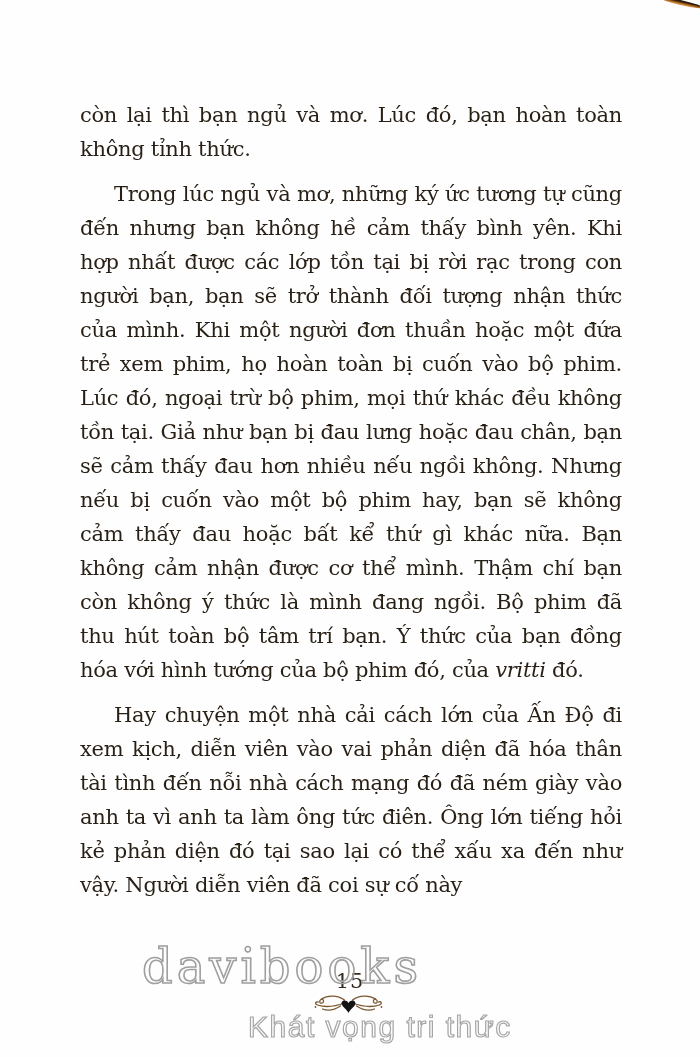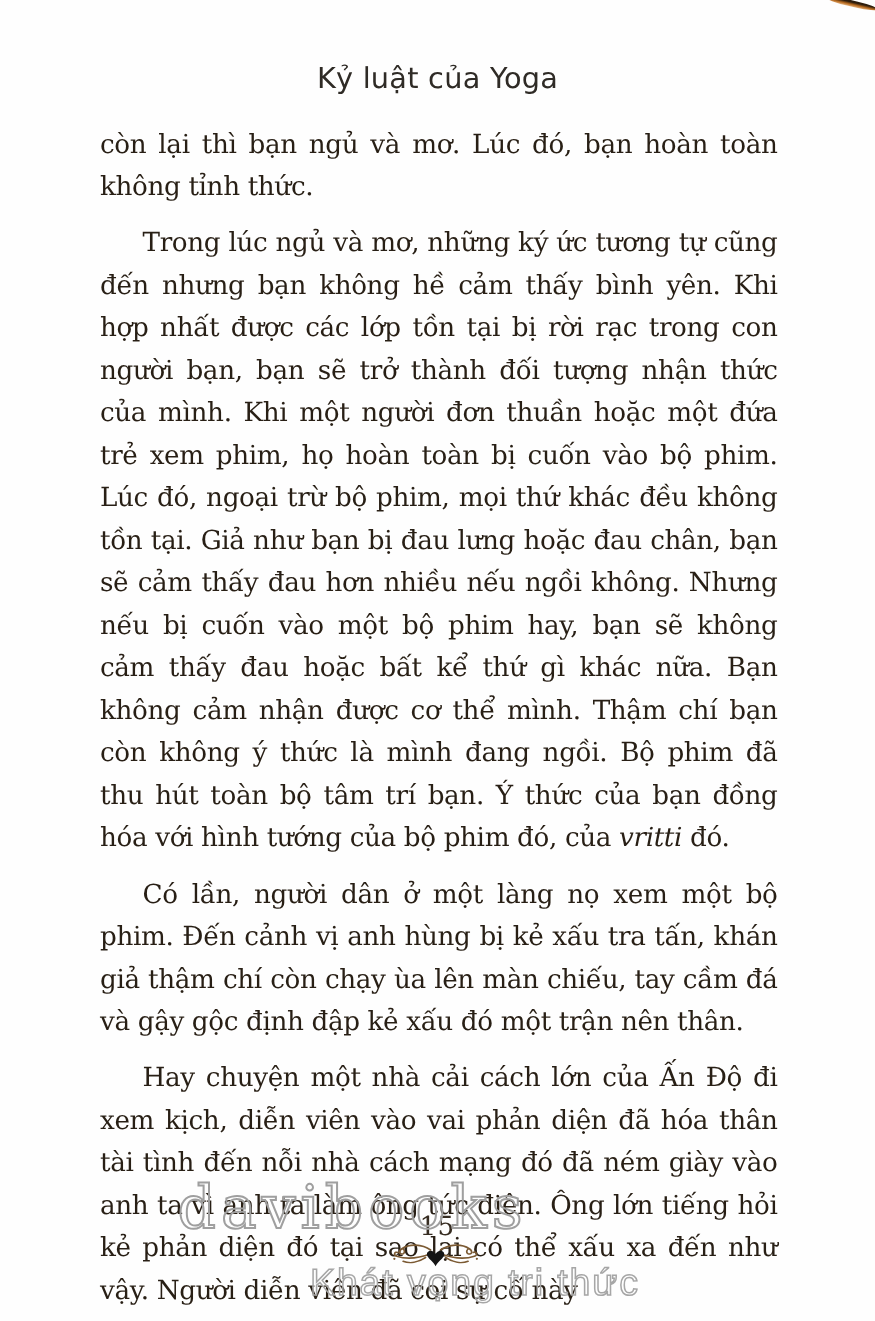--- a/index.html
+++ b/index.html
@@ -105,26 +105,24 @@
     -webkit-text-stroke: 1.2px #a6a6a6;
   }
 </style>
 </head>
 <body>
 
 <div class="page">
 
   <div class="corner-streak"></div>
 
-  <div class="running-head">Kỷ luật của Yoga</div>
 
   <div class="body-text" id="body-text">
       <p class=""><span>còn lại thì bạn ngủ và mơ. Lúc đó, bạn hoàn toàn không tỉnh thức.</span></p>
       <p class="indent"><span>Trong lúc ngủ và mơ, những ký ức tương tự cũng đến nhưng bạn không hề cảm thấy bình yên. Khi hợp nhất được các lớp tồn tại bị rời rạc trong con người bạn, bạn sẽ trở thành đối tượng nhận thức của mình. Khi một người đơn thuần hoặc một đứa trẻ xem phim, họ hoàn toàn bị cuốn vào bộ phim. Lúc đó, ngoại trừ bộ phim, mọi thứ khác đều không tồn tại. Giả như bạn bị đau lưng hoặc đau chân, bạn sẽ cảm thấy đau hơn nhiều nếu ngồi không. Nhưng nếu bị cuốn vào một bộ phim hay, bạn sẽ không cảm thấy đau hoặc bất kể thứ gì khác nữa. Bạn không cảm nhận được cơ thể mình. Thậm chí bạn còn không ý thức là mình đang ngồi. Bộ phim đã thu hút toàn bộ tâm trí bạn. Ý thức của bạn đồng hóa với hình tướng của bộ phim đó, của </span><em>vritti</em><span> đó.</span></p>
-      <p class="indent"><span>Có lần, người dân ở một làng nọ xem một bộ phim. Đến cảnh vị anh hùng bị kẻ xấu tra tấn, khán giả thậm chí còn chạy ùa lên màn chiếu, tay cầm đá và gậy gộc định đập kẻ xấu đó một trận nên thân.</span></p>
       <p class="indent"><span>Hay chuyện một nhà cải cách lớn của Ấn Độ đi xem kịch, diễn viên vào vai phản diện đã hóa thân tài tình đến nỗi nhà cách mạng đó đã ném giày vào anh ta vì anh ta làm ông tức điên. Ông lớn tiếng hỏi kẻ phản diện đó tại sao lại có thể xấu xa đến như vậy. Người diễn viên đã coi sự cố này</span></p>
     </div>
 
   <div class="page-number">15</div>
 
   <svg class="ornament" viewBox="0 0 76 24" aria-hidden="true">
     <g fill="none" stroke="#7b5a33" stroke-width="1.3" stroke-linecap="round">
       <path d="M34,7 C27,2 17,2 11,6 C8,8 9,11 12,10 C14,9 13,6 11,6"></path>
       <path d="M34,10 C26,13 16,15 7,12 C4,11 5,8 8,9"></path>
       <path d="M30,13 C24,17 17,18 12,16"></path>

